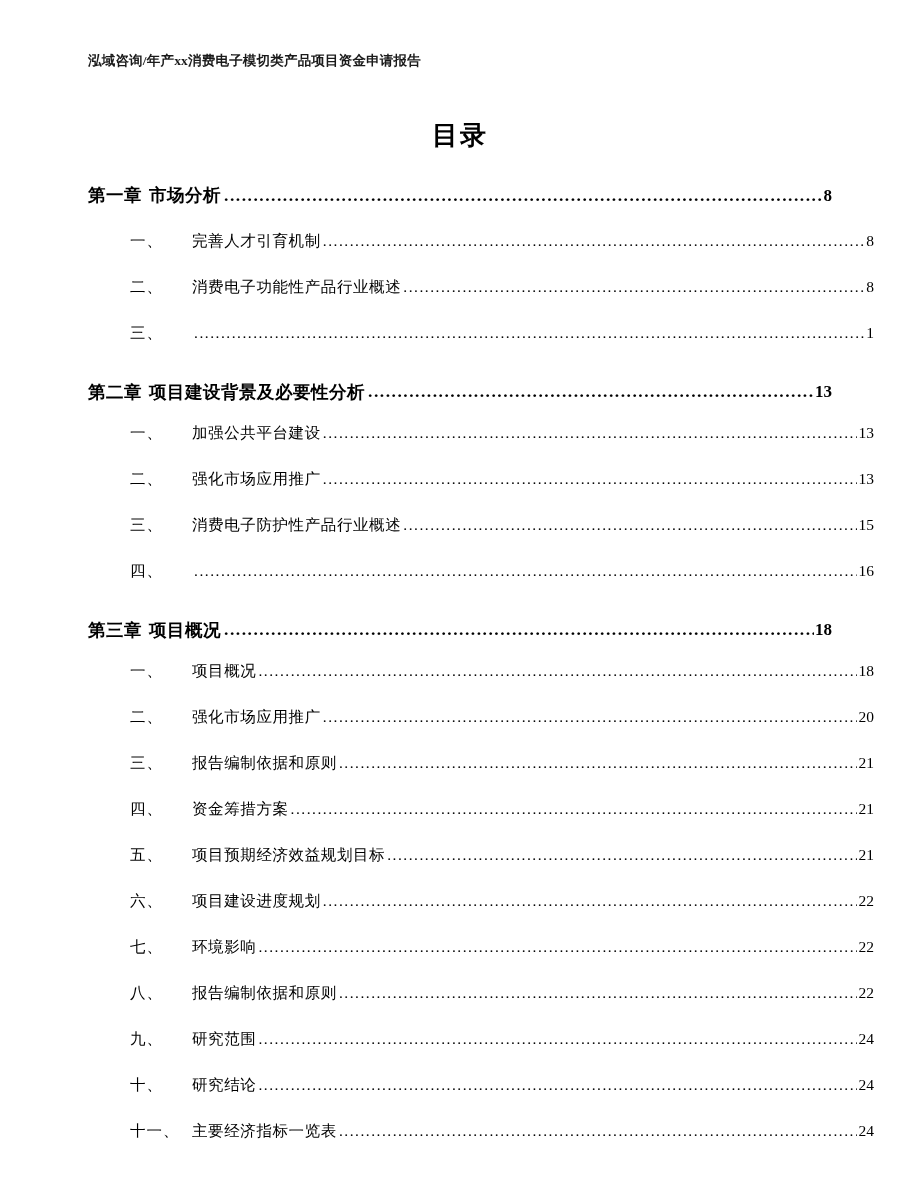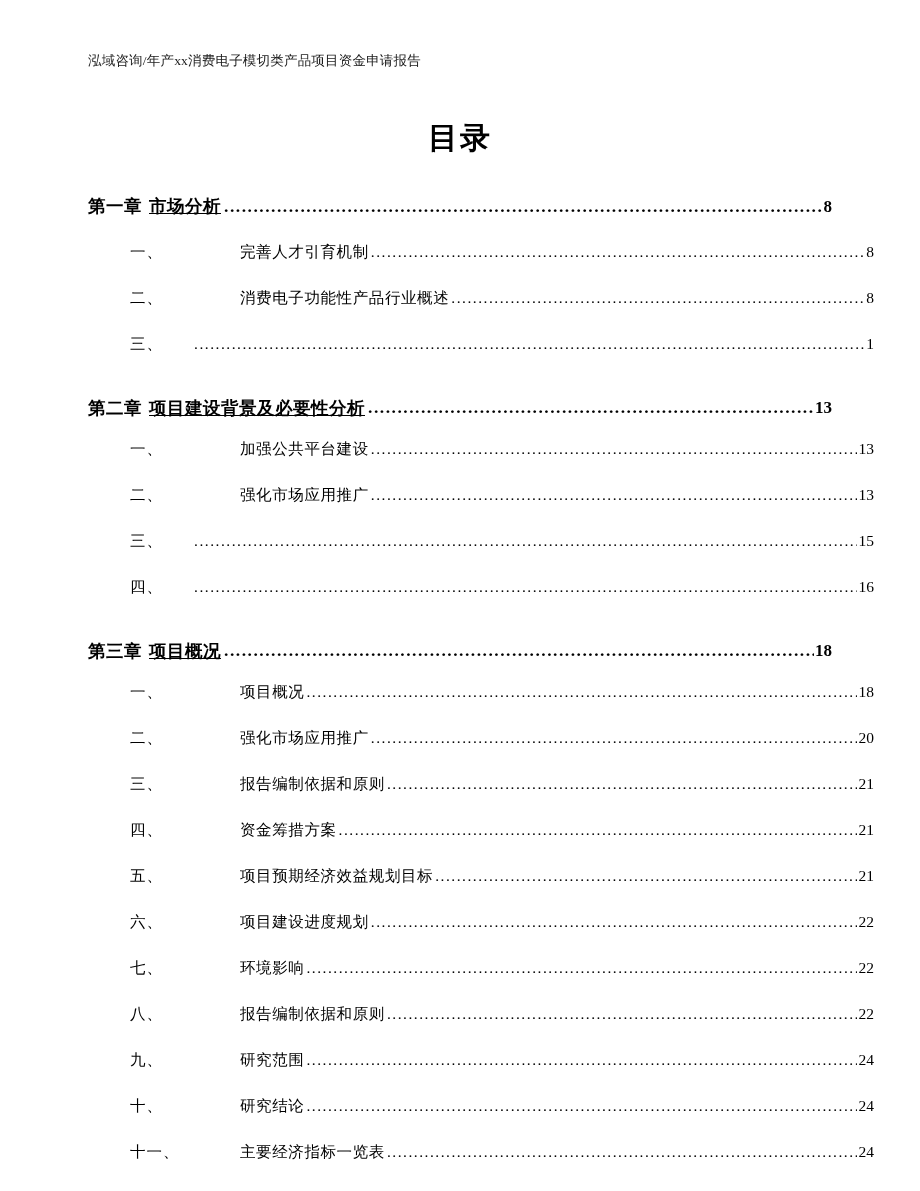--- a/index.html
+++ b/index.html
@@ -21,34 +21,34 @@
     inset: 0;
     background: #ffffff;
   }
 
   
   .doc-header {
     position: absolute;
     left: 88px;
     top: 52px;
     font-size: 13.5px;
-    font-weight: normal;
+    font-weight: bold;
     letter-spacing: 0.2px;
     color: #1a1a1a;
     white-space: nowrap;
   }
 
   
   .toc-title {
     position: absolute;
     left: 0;
     right: 0;
     top: 118px;
     text-align: center;
-    font-size: 30px;
+    font-size: 26px;
     font-weight: bold;
     letter-spacing: 2px;
     color: #000;
   }
 
   
   .toc {
     position: absolute;
     left: 88px;
     top: 183px;
@@ -60,31 +60,29 @@
     align-items: baseline;
     width: 100%;
   }
 
   
   .toc-row.level-chapter {
     font-size: 17.5px;
     font-weight: bold;
     height: 34px;
     padding-left: 0;
-    margin-top: 11px;
   }
   .toc-row.level-chapter .marker {
     white-space: nowrap;
     letter-spacing: 0.5px;
   }
   .toc-row.level-chapter .title {
     white-space: nowrap;
     letter-spacing: 0.5px;
     padding-left: 7px;
-    text-decoration: underline;
   }
   .toc-row.level-chapter .leader {
     margin: 0 1px 0 3px;
   }
   .toc-row.level-chapter .pageno {
     font-weight: bold;
     font-size: 17px;
   }
 
   
@@ -96,21 +94,20 @@
   }
   .toc-row.level-section .marker {
     white-space: nowrap;
     letter-spacing: 1px;
     min-width: 62px;
     display: inline-block;
   }
   .toc-row.level-section .title {
     white-space: nowrap;
     letter-spacing: 0.6px;
-    margin-left: 48px;
   }
   .toc-row.level-section .pageno {
     font-weight: normal;
     font-size: 15.5px;
   }
 
   
   .gap-before-chapter { margin-top: 6px; align-items: center; }
   .gap-after-chapter  { margin-top: 14px; }
 
@@ -182,20 +179,21 @@
         <span class="pageno">13</span>
       </div>
       <div class="toc-row level-section">
         <span class="marker">二、</span>
         <span class="title">强化市场应用推广</span>
         <span class="leader"></span>
         <span class="pageno">13</span>
       </div>
       <div class="toc-row level-section">
         <span class="marker">三、</span>
+        <span class="title">消费电子防护性产品行业概述</span>
         <span class="leader"></span>
         <span class="pageno">15</span>
       </div>
       <div class="toc-row level-section">
         <span class="marker">四、</span>
         <span class="leader"></span>
         <span class="pageno">16</span>
       </div>
       <div class="toc-row level-chapter gap-before-chapter">
         <span class="marker">第三章</span>

